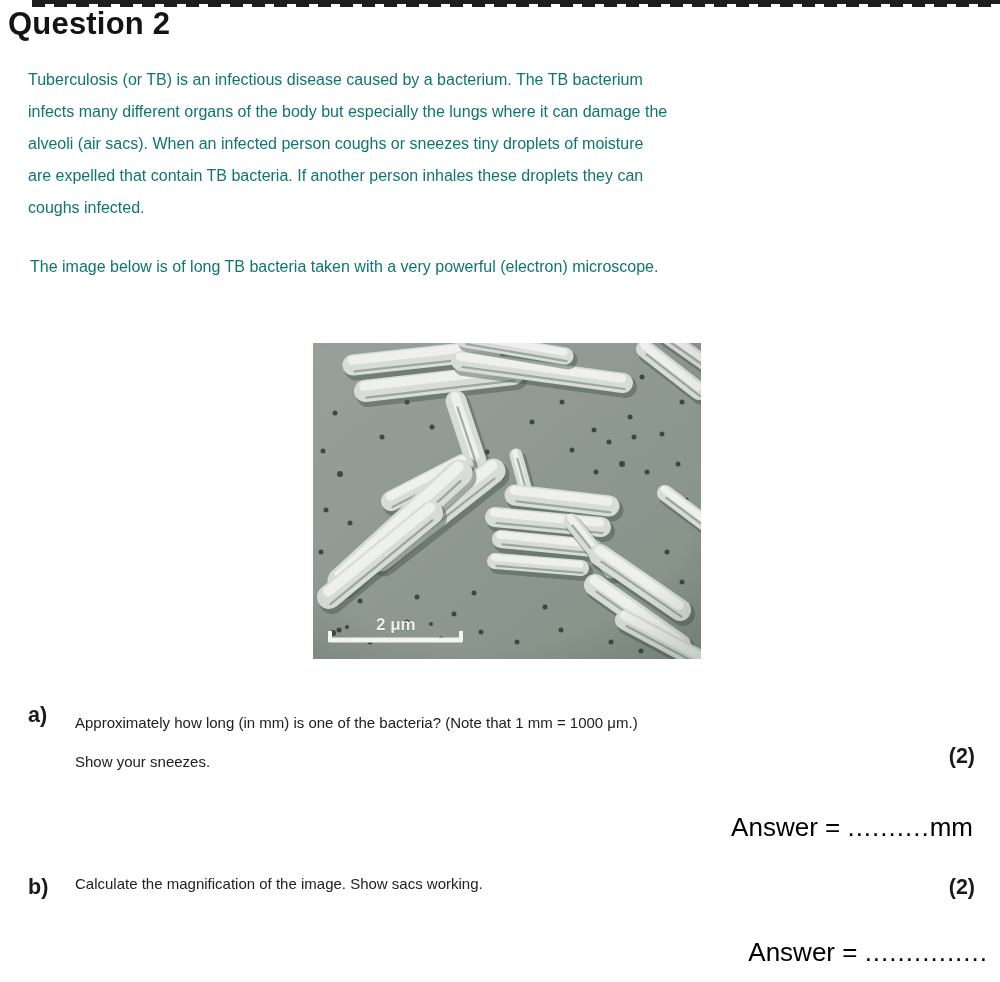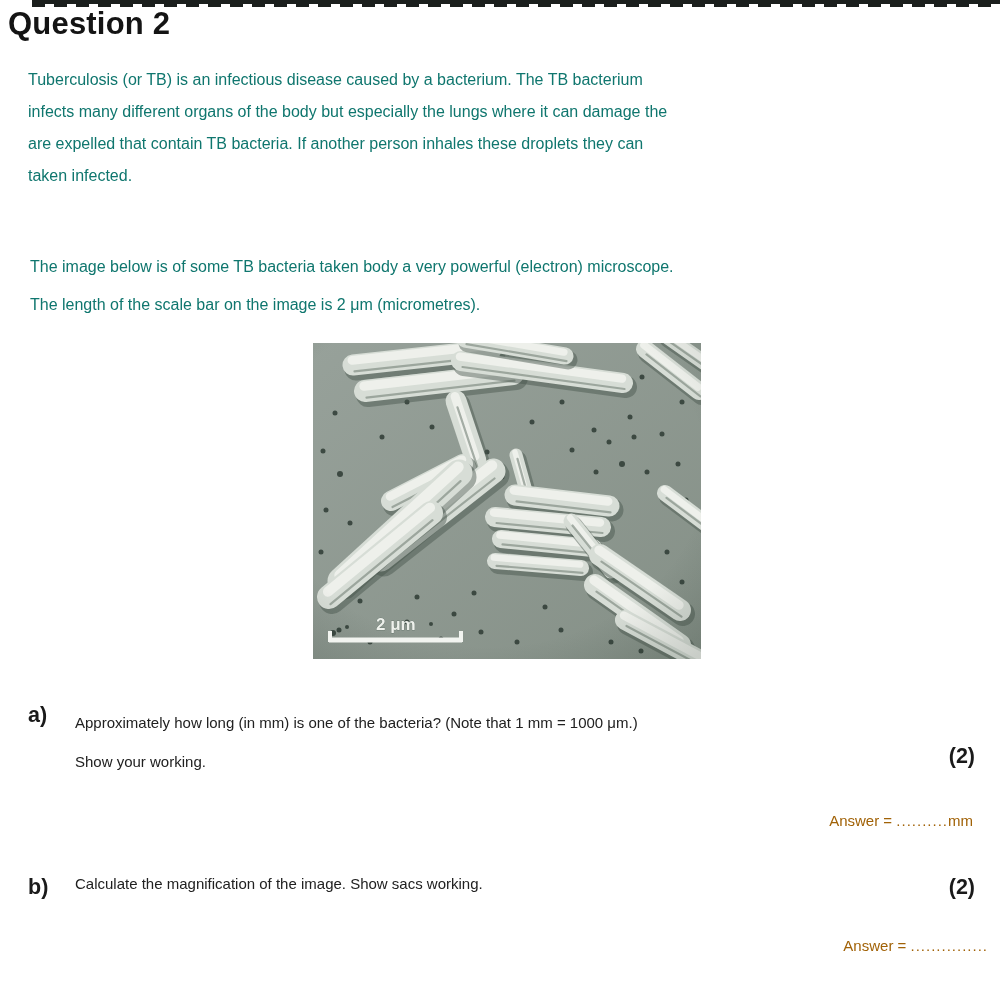--- a/index.html
+++ b/index.html
@@ -46,45 +46,45 @@
   .q-text .ln{white-space:nowrap;display:block;}
   .qa-label{left:28px;top:703px;}
   .qa-text{left:75px;top:703px;line-height:39px;}
   .qa-marks{right:25px;top:744px;}
   .qb-label{left:28px;top:875px;}
   .qb-text{left:75px;top:875px;}
   .qb-marks{right:25px;top:875px;}
   .marks{position:absolute;font-size:21.5px;font-weight:bold;color:#1a1a1a;}
 
   .answer-line{
-    position:absolute;font-size:15px;color:#a16207;white-space:nowrap;
+    position:absolute;font-size:26px;color:#000000;white-space:nowrap;
   }
   .answer-a{right:27px;top:812px;}
   .answer-b{right:12px;top:937px;}
   .answer-line .dots{letter-spacing:1px;}
 </style>
 </head>
 <body>
 
 <div class="page">
 
   <div class="scan-bar"></div>
 
   <div class="title">Question 2</div>
 
   <div class="para p1">
     <div class="ln">Tuberculosis (or TB) is an infectious disease caused by a bacterium. The TB bacterium</div>
     <div class="ln">infects many different organs of the body but especially the lungs where it can damage the</div>
+    <div class="ln">alveoli (air sacs). When an infected person coughs or sneezes tiny droplets of moisture</div>
     <div class="ln">are expelled that contain TB bacteria. If another person inhales these droplets they can</div>
-    <div class="ln">taken infected.</div>
+    <div class="ln">coughs infected.</div>
   </div>
 
   <div class="para p2">
-    <div class="ln">The image below is of some TB bacteria taken body a very powerful (electron) microscope.</div>
-    <div class="ln">The length of the scale bar on the image is 2 μm (micrometres).</div>
+    <div class="ln">The image below is of long TB bacteria taken with a very powerful (electron) microscope.</div>
   </div>
 
   <div class="figure-wrap">
     <svg width="388" height="316" viewBox="0 0 388 316">
       <defs>
         <linearGradient id="bgGrad" x1="0" y1="0" x2="1" y2="1">
           <stop offset="0" stop-color="#97a19a"></stop>
           <stop offset="1" stop-color="#859087"></stop>
         </linearGradient>
         <radialGradient id="vig" cx="45%" cy="40%" r="80%">
@@ -234,21 +234,21 @@
         <line x1="17" y1="288" x2="17" y2="299" stroke="#f2f4f0" stroke-width="4"></line>
         <line x1="148" y1="288" x2="148" y2="299" stroke="#f2f4f0" stroke-width="4"></line>
         <text x="63" y="287" font-family="Liberation Sans, sans-serif" font-size="17" font-weight="bold" fill="#eef1ec" stroke="#55655c" stroke-width="0.5" paint-order="stroke">2 μm</text>
       </g>
     </svg>
   </div>
 
   <div class="q-label qa-label">a)</div>
   <div class="q-text qa-text">
     <span class="ln">Approximately how long (in mm) is one of the bacteria? (Note that 1 mm = 1000 μm.)</span>
-    <span class="ln">Show your working.</span>
+    <span class="ln">Show your sneezes.</span>
   </div>
   <div class="marks qa-marks">(2)</div>
 
   <div class="answer-line answer-a"><span>Answer = </span><span class="dots">..........</span><span>mm</span></div>
 
   <div class="q-label qb-label">b)</div>
   <div class="q-text qb-text">
     <span class="ln">Calculate the magnification of the image. Show sacs working.</span>
   </div>
   <div class="marks qb-marks">(2)</div>

